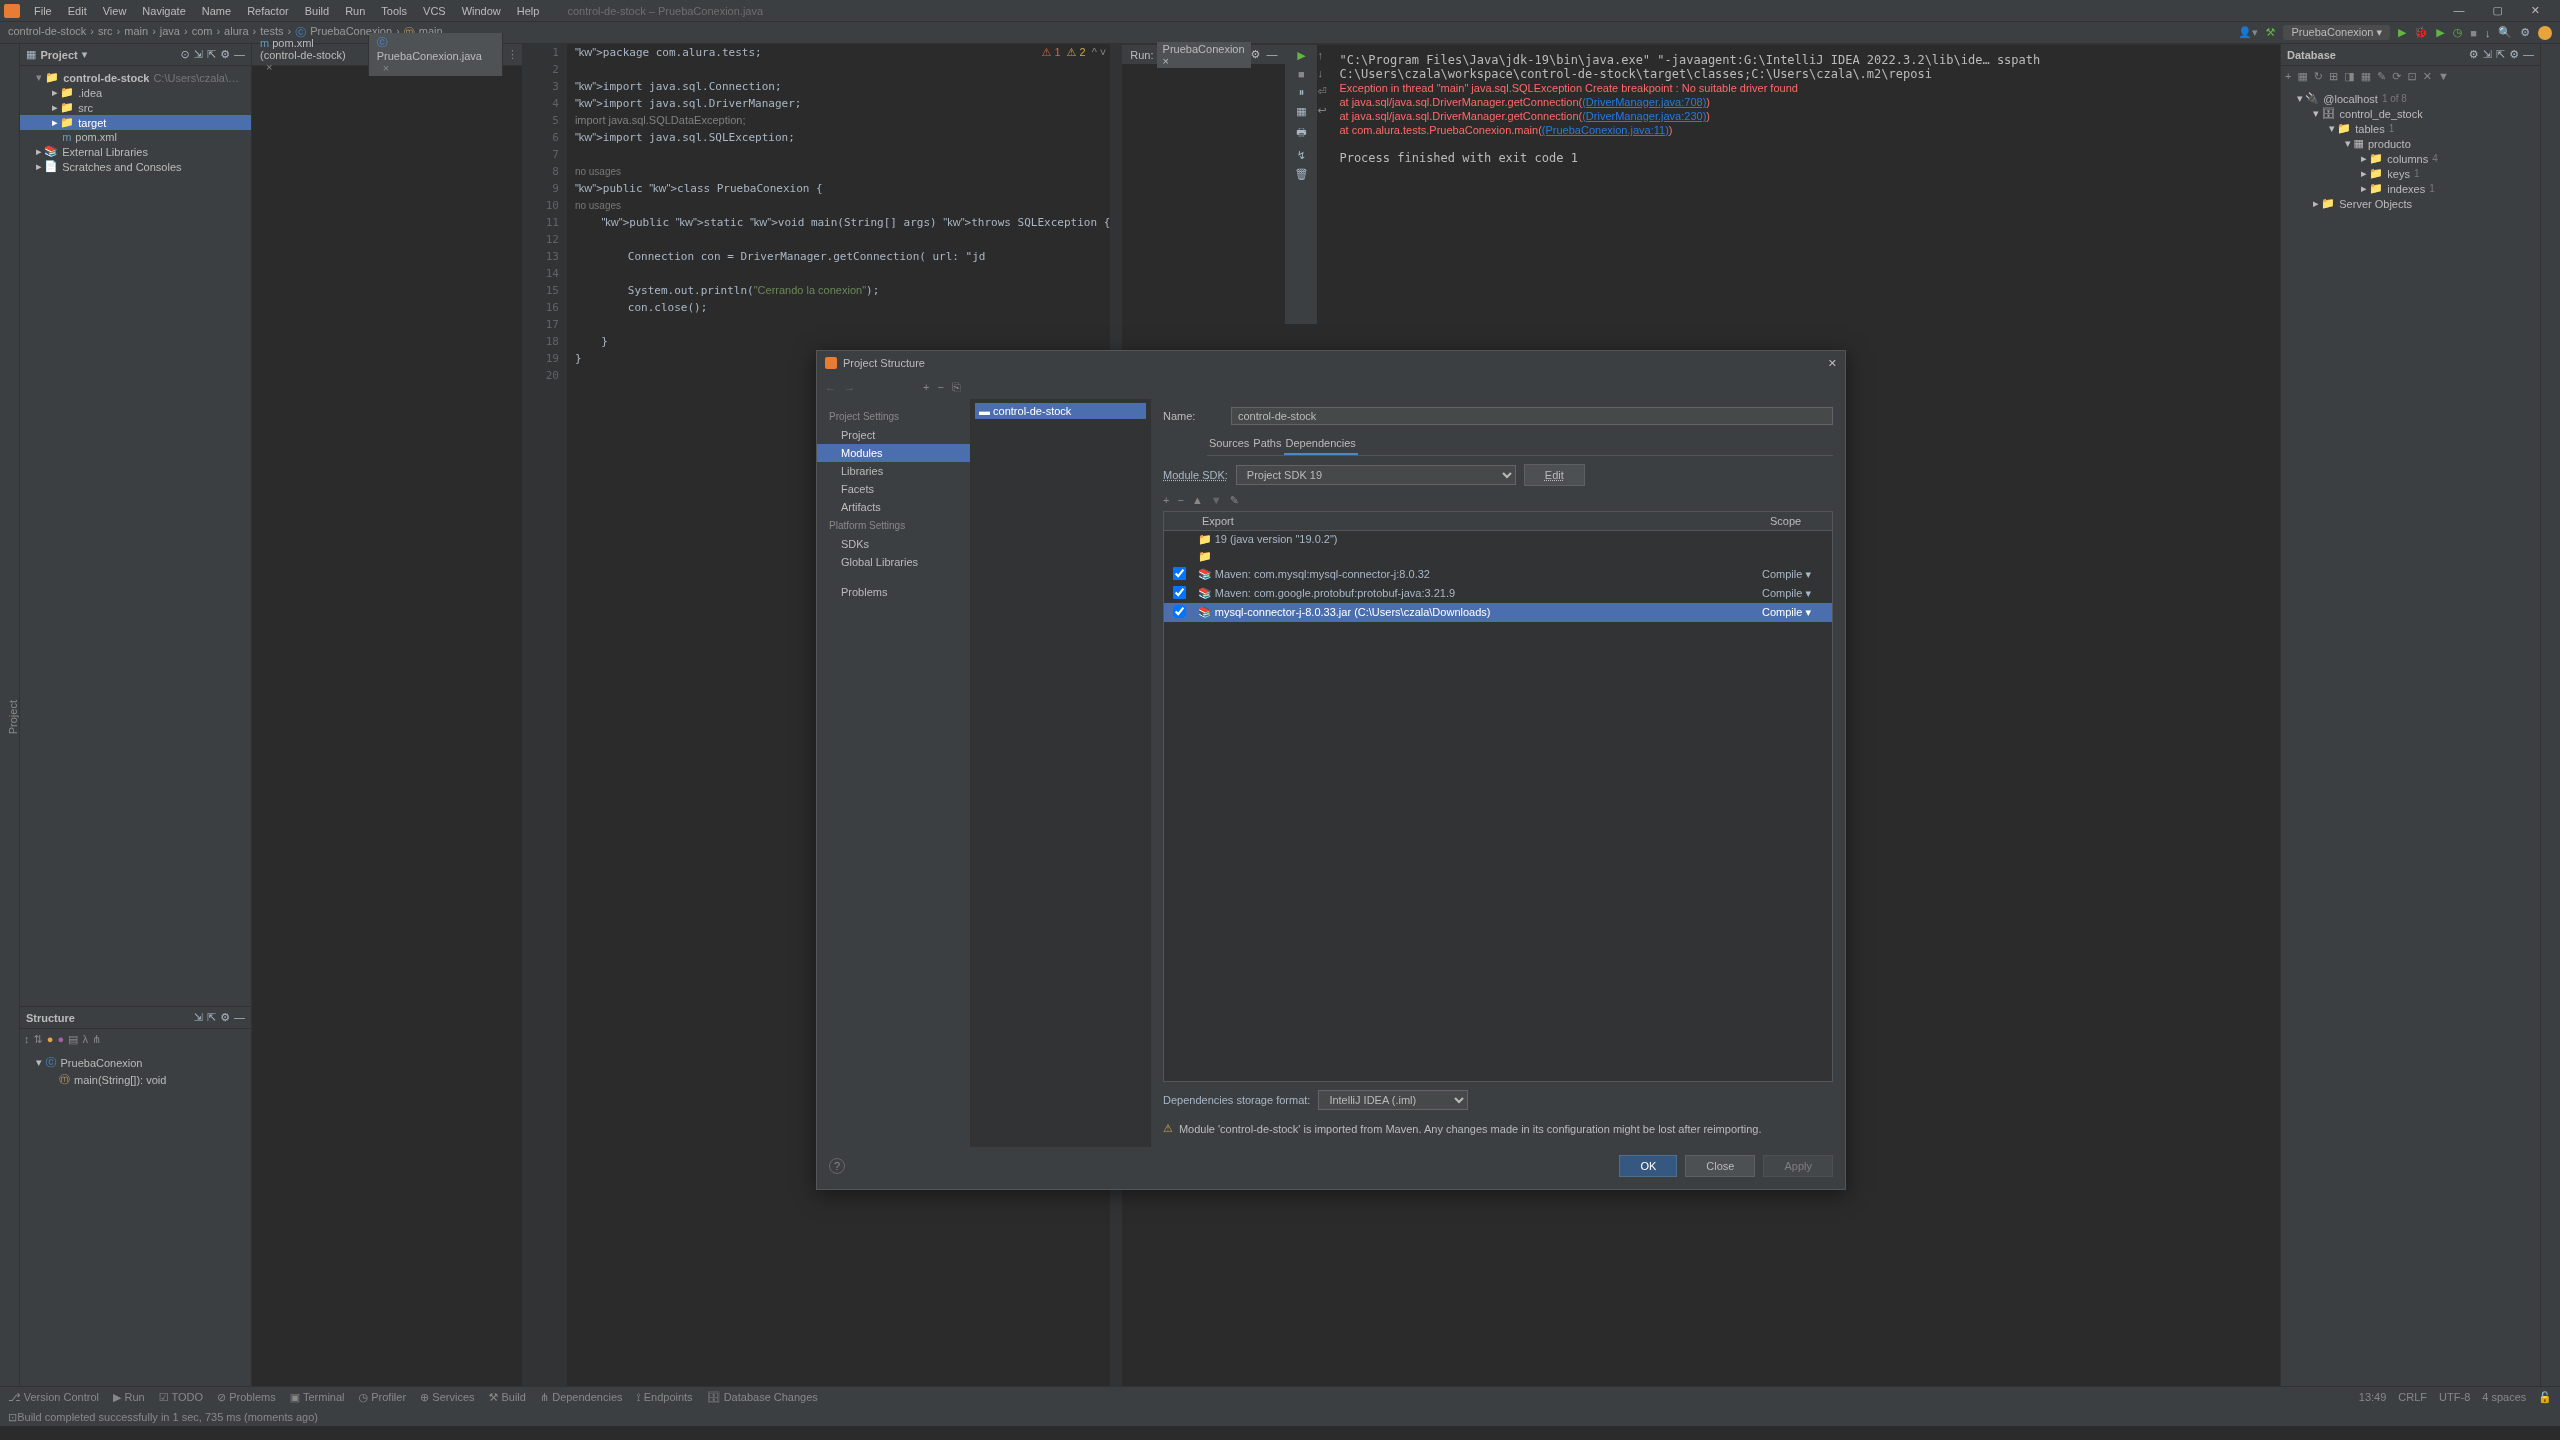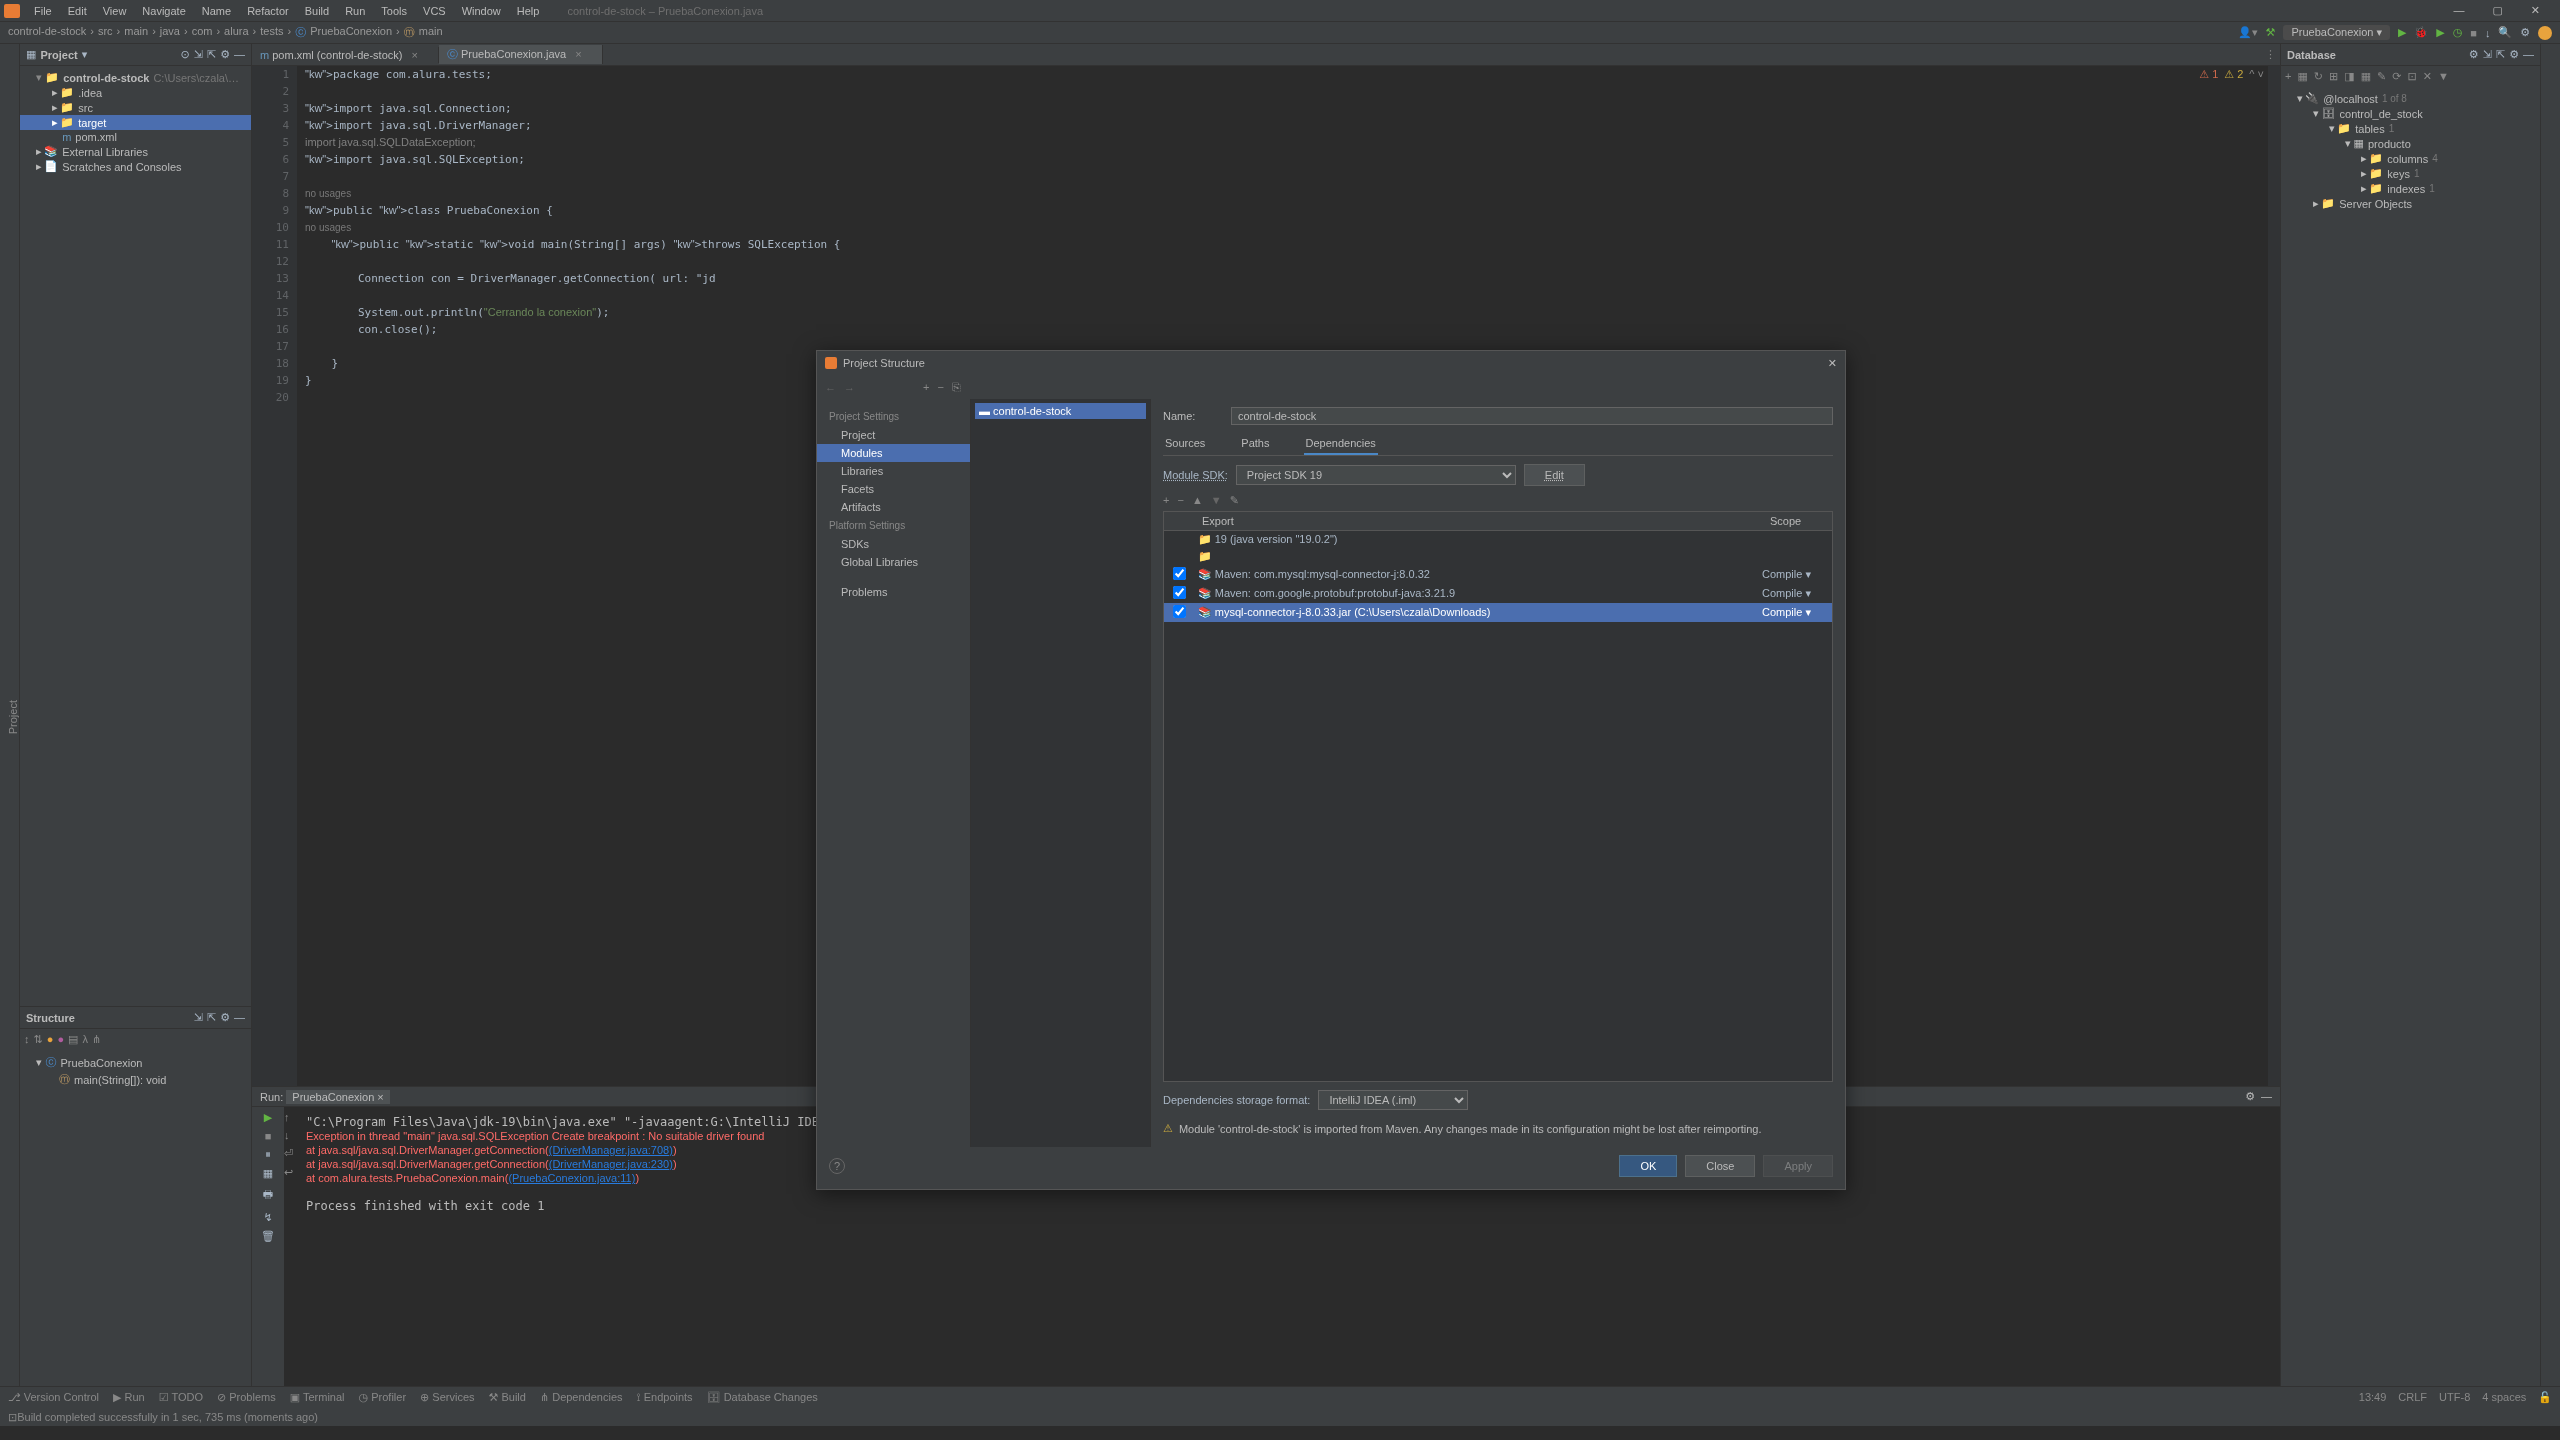--- a/index.html
+++ b/index.html
@@ -17,21 +17,21 @@
 .project-panel { width: 232px; background: #3c3f41; border-right: 1px solid #323232; display: flex; flex-direction: column; }
 .panel-header { height: 22px; display: flex; align-items: center; padding: 0 6px; background: #3c3f41; border-bottom: 1px solid #323232; gap: 4px; }
 .panel-header .title { color: #bbb; font-weight: bold; }
 .panel-header .actions { margin-left: auto; display: flex; gap: 4px; }
 .tree { padding: 4px 0; }
 .tree-item { padding: 1px 4px 1px 16px; color: #bbb; display: flex; align-items: center; gap: 4px; }
 .tree-item.indent-1 { padding-left: 32px; }
 .tree-item.indent-2 { padding-left: 48px; }
 .tree-item.highlight { background: #4b6eaf; color: white; }
 .folder-open::before { content: "▾ "; color: #888; }
-.editor-area { flex: 1; display: flex; flex-direction: column; background: #2b2b2b; }
+.editor-area { flex: 1; display: flex; flex-direction: row; background: #2b2b2b; }
 .tabs-bar { height: 22px; background: #3c3f41; display: flex; align-items: center; border-bottom: 1px solid #323232; }
 .editor-tab { padding: 2px 20px 2px 8px; color: #bbb; border-right: 1px solid #323232; position: relative; }
 .editor-tab.active { background: #4e5254; }
 .editor-content { flex: 1; background: #2b2b2b; display: flex; position: relative; }
 .gutter { width: 45px; background: #313335; color: #606366; text-align: right; padding-right: 8px; line-height: 17px; font-family: 'Consolas', monospace; }
 .code { flex: 1; padding-left: 8px; font-family: 'Consolas', monospace; line-height: 17px; white-space: pre; color: #a9b7c6; }
 .str { color: #6a8759; }
 .com { color: #808080; }
 .marker-strip { width: 12px; background: #313335; }
 .structure-panel { height: 380px; border-top: 1px solid #323232; }
@@ -57,21 +57,21 @@
 .dialog-nav { width: 154px; background: #3c3f41; padding: 8px 0; border-right: 1px solid #323232; }
 .nav-section { color: #888; padding: 4px 12px; font-size: 10px; }
 .nav-item { padding: 3px 12px 3px 24px; color: #bbb; cursor: pointer; }
 .nav-item.selected { background: #4b6eaf; color: white; }
 .module-list { width: 180px; background: #313335; padding: 4px; border-right: 1px solid #323232; }
 .module-item { padding: 2px 4px; background: #4b6eaf; color: white; }
 .module-detail { flex: 1; padding: 8px 12px; background: #3c3f41; display: flex; flex-direction: column; }
 .field-row { display: flex; align-items: center; gap: 8px; margin-bottom: 8px; }
 .field-label { color: #bbb; width: 60px; }
 .field-input { flex: 1; background: #45494a; border: 1px solid #646464; padding: 2px 6px; color: #bbb; }
-.module-tabs { display: flex; gap: 32px; border-bottom: 1px solid #555; margin-bottom: 8px; }
+.module-tabs { display: flex; gap: 0; border-bottom: 1px solid #555; margin-bottom: 8px; margin-left: 44px; }
 .module-tab { padding: 4px 2px; color: #bbb; cursor: pointer; }
 .module-tab.active { border-bottom: 2px solid #4a88c7; }
 .dep-toolbar { display: flex; gap: 8px; margin-bottom: 4px; }
 .dep-table { flex: 1; background: #313335; border: 1px solid #555; }
 .dep-header { display: flex; background: #3c3f41; border-bottom: 1px solid #555; }
 .dep-header div { padding: 3px 8px; color: #bbb; }
 .dep-row { display: flex; padding: 2px 0; align-items: center; }
 .dep-row.selected { background: #4b6eaf; color: white; }
 .dep-check { width: 30px; text-align: center; }
 .dep-name { flex: 1; padding-left: 4px; }

